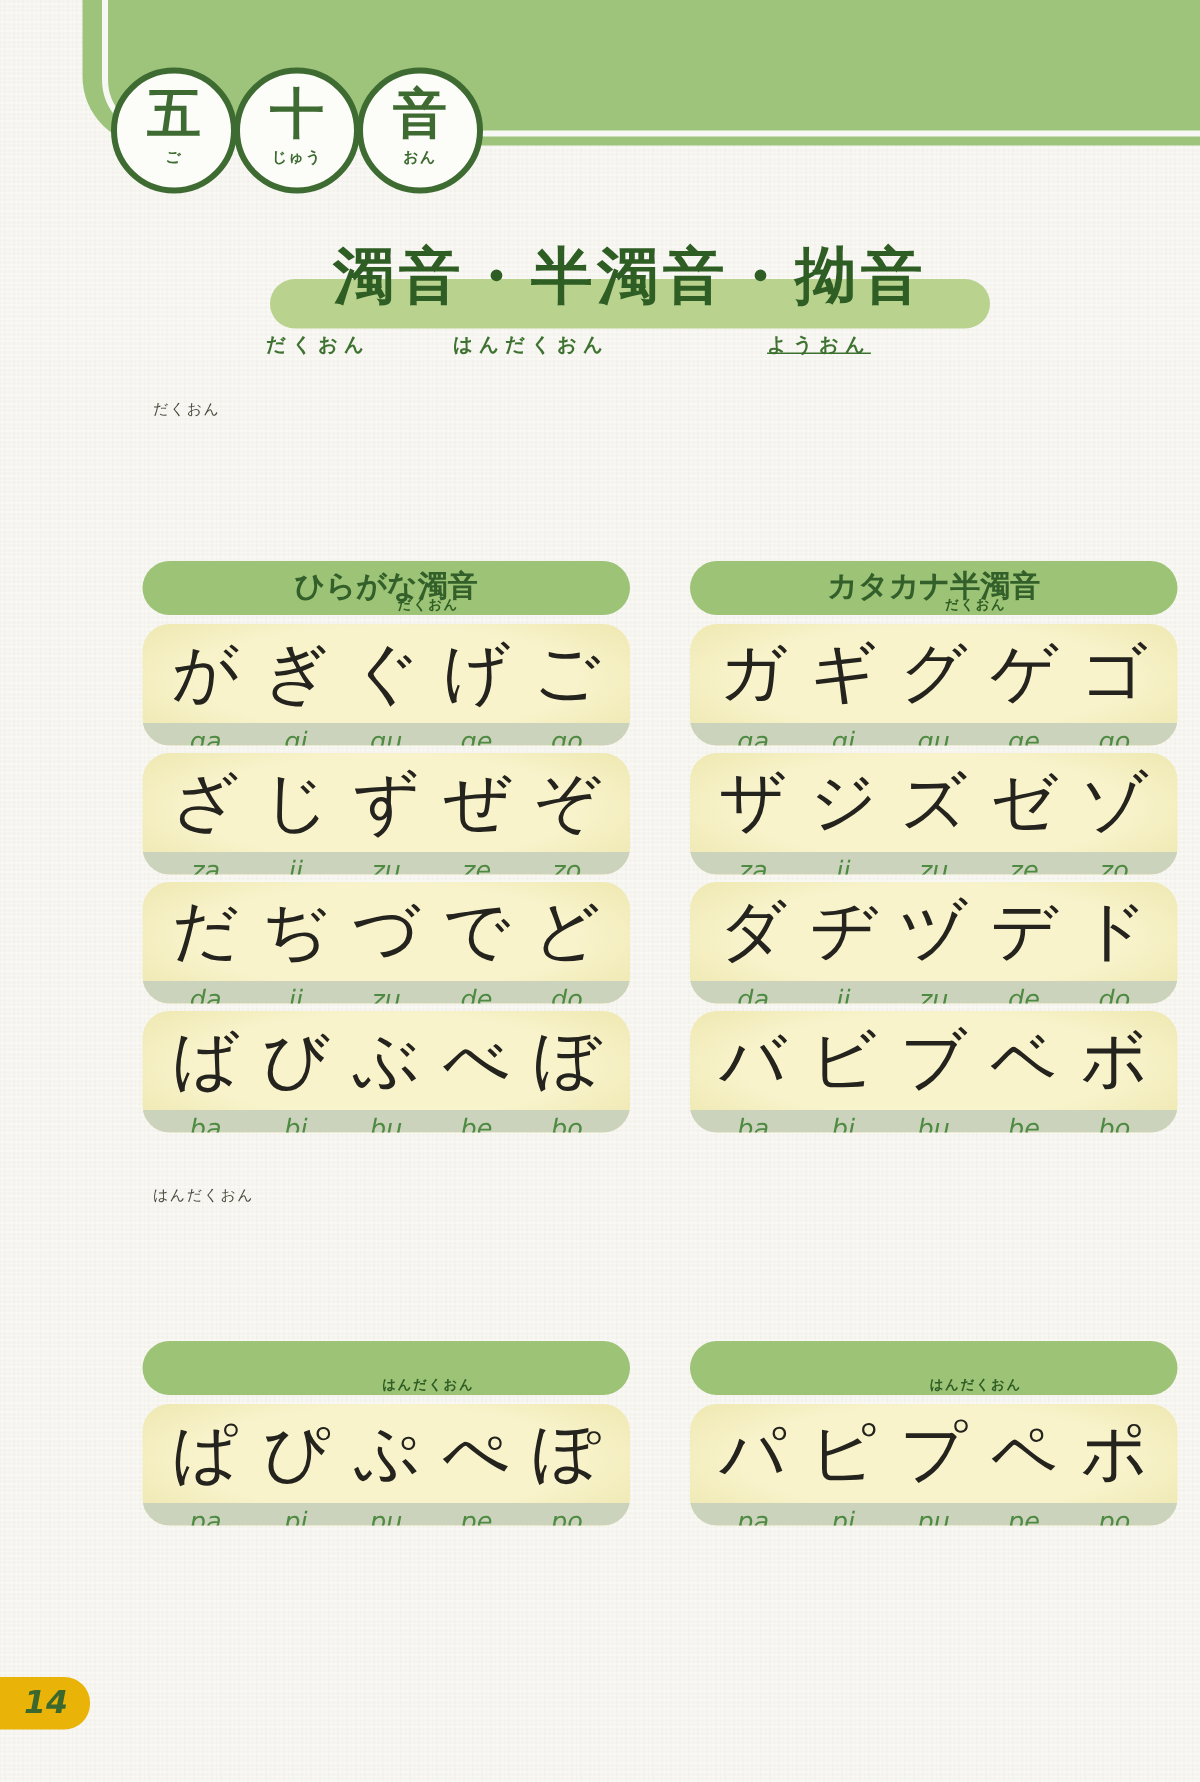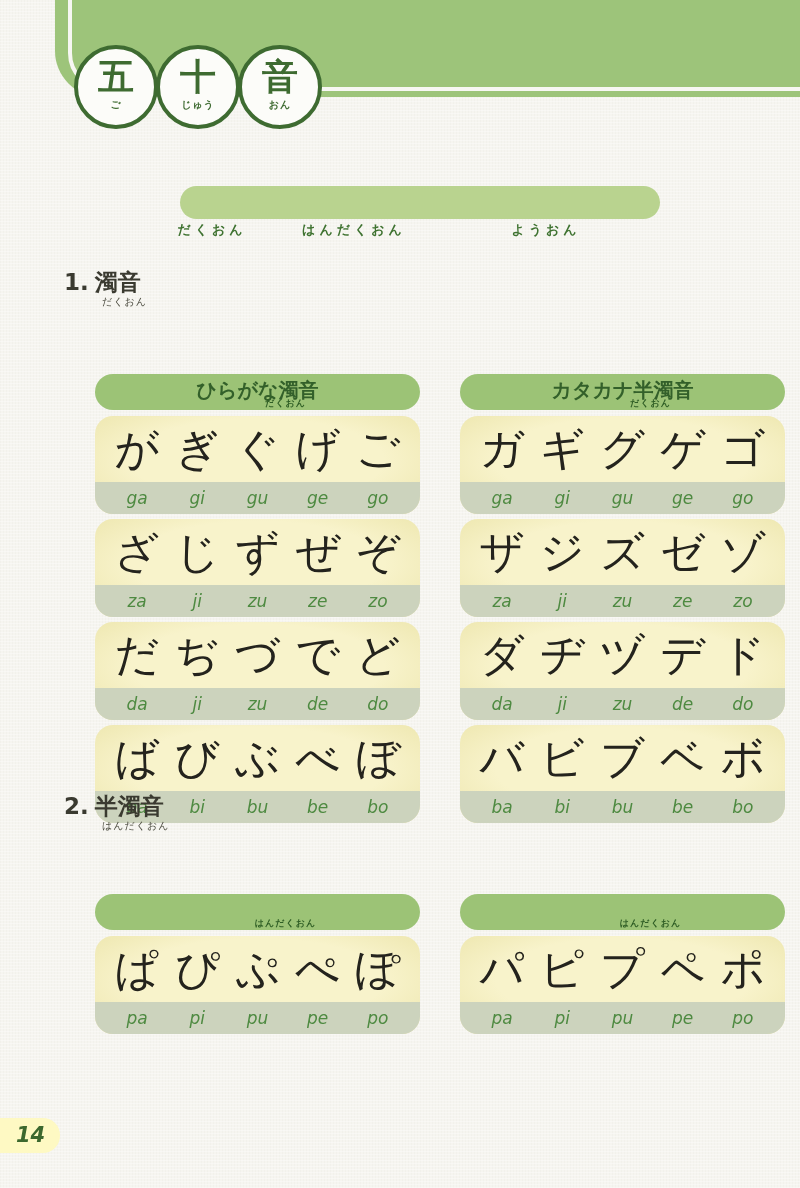--- a/index.html
+++ b/index.html
@@ -28,21 +28,21 @@
   
   .title-wrap{position:absolute;left:180px;top:158px;width:480px;height:86px;}
   .title-pill{position:absolute;left:0;right:0;top:28px;height:33px;border-radius:17px;background:#b9d38f;}
   .title-text{position:absolute;left:0;top:0;width:100%;text-align:center;
     font-size:41px;line-height:52px;font-weight:bold;color:#2f5e25;letter-spacing:3px;z-index:1;}
   .title-furi{position:absolute;left:0;top:63px;width:100%;height:18px;z-index:1;}
   .tfuri{position:absolute;top:0;text-align:center;font-size:13px;font-weight:600;
     letter-spacing:4px;color:#3e7230;white-space:nowrap;}
   .tfuri-0{left:-8px;width:80px;}
   .tfuri-1{left:116px;width:116px;}
-  .tfuri-2{left:328px;width:76px;}
+  .tfuri-2{left:328px;width:76px;text-decoration:underline;}
 
   
   .section{position:absolute;left:0;width:800px;}
   #section-0{top:268px;height:500px;}
   #section-1{top:792px;height:220px;}
   .sec-heading{margin-left:64px;font-size:23px;font-weight:bold;color:#3a3a30;line-height:28px;}
   .sec-num{margin-right:6px;}
   .sec-furi{margin-left:102px;font-size:10px;letter-spacing:1px;color:#4a4a3e;line-height:12px;}
   .tables{position:absolute;left:0;width:800px;}
   #section-0 .tables{top:58px;}
@@ -53,26 +53,26 @@
   .header-pill{position:relative;height:36px;border-radius:18px;background:#9cc376;}
   .header-label{display:block;text-align:center;font-size:20px;font-weight:bold;color:#33602a;line-height:32px;}
   .header-furi{position:absolute;bottom:0px;left:50%;transform:translateX(-50%);margin-left:28px;
     font-size:9px;letter-spacing:1px;font-weight:600;color:#2f5e25;white-space:nowrap;}
 
   .row-block{margin-top:5px;border-radius:18px;overflow:hidden;
     background:radial-gradient(ellipse at 50% 45%, #f8f3cb 55%, #ece5ab 100%);}
   .row-block.first{margin-top:6px;}
   .kana-row{height:66px;display:grid;grid-template-columns:repeat(5,1fr);align-items:center;padding:0 12px;}
   .kana-cell{text-align:center;font-size:44px;color:#24231d;line-height:66px;}
-  .romaji-row{height:32px;display:grid;grid-template-columns:repeat(5,1fr);align-items:center;
+  .romaji-row{height:15px;display:grid;grid-template-columns:repeat(5,1fr);align-items:center;
     padding:0 12px;background:#ccd3bd;}
   .romaji-cell{text-align:center;font-size:17px;font-style:italic;color:#4e8a41;line-height:27px;}
 
   
-  .page-tab{position:absolute;left:0;top:1118px;width:60px;height:35px;background:#fef9c3;
+  .page-tab{position:absolute;left:0;top:1118px;width:60px;height:35px;background:#eab308;
     border-radius:0 17px 17px 0;}
   .page-tab span{display:block;padding-left:16px;font-size:21px;font-style:italic;font-weight:600;
     color:#3c682e;line-height:34px;}
 </style>
 </head>
 <body>
 
 <div class="page">
 
   <div class="top-band">
@@ -89,31 +89,29 @@
         <div class="circle-furi">じゅう</div>
       </div>
       <div class="circle">
         <div class="circle-kanji">音</div>
         <div class="circle-furi">おん</div>
       </div>
     </div>
 
   <div class="title-wrap">
     <div class="title-pill"></div>
+    <div class="title-text">濁音・半濁音・拗音</div>
     <div class="title-furi">
         <span class="tfuri tfuri-0">だくおん</span>
         <span class="tfuri tfuri-1">はんだくおん</span>
         <span class="tfuri tfuri-2">ようおん</span>
       </div>
   </div>
 
   <section class="section" id="section-0">
-    <div class="sec-heading">
-      <span class="sec-num">1.</span><span class="sec-kanji">濁音</span>
-    </div>
     <div class="sec-furi">だくおん</div>
     <div class="tables">
         <div class="table-col col-0">
           <div class="header-pill">
             <span class="header-label">ひらがな濁音</span>
             <span class="header-furi">だくおん</span>
           </div>
           <div class="row-block first">
             <div class="kana-row">
               <span class="kana-cell">が</span>
@@ -246,23 +244,20 @@
               <span class="romaji-cell">bu</span>
               <span class="romaji-cell">be</span>
               <span class="romaji-cell">bo</span>
             </div>
           </div>
         </div>
       </div>
   </section>
 
   <section class="section" id="section-1">
-    <div class="sec-heading">
-      <span class="sec-num">2.</span><span class="sec-kanji">半濁音</span>
-    </div>
     <div class="sec-furi">はんだくおん</div>
     <div class="tables">
         <div class="table-col col-0">
           <div class="header-pill">
             <span class="header-furi">はんだくおん</span>
           </div>
           <div class="row-block first">
             <div class="kana-row">
               <span class="kana-cell">ぱ</span>
               <span class="kana-cell">ぴ</span>

